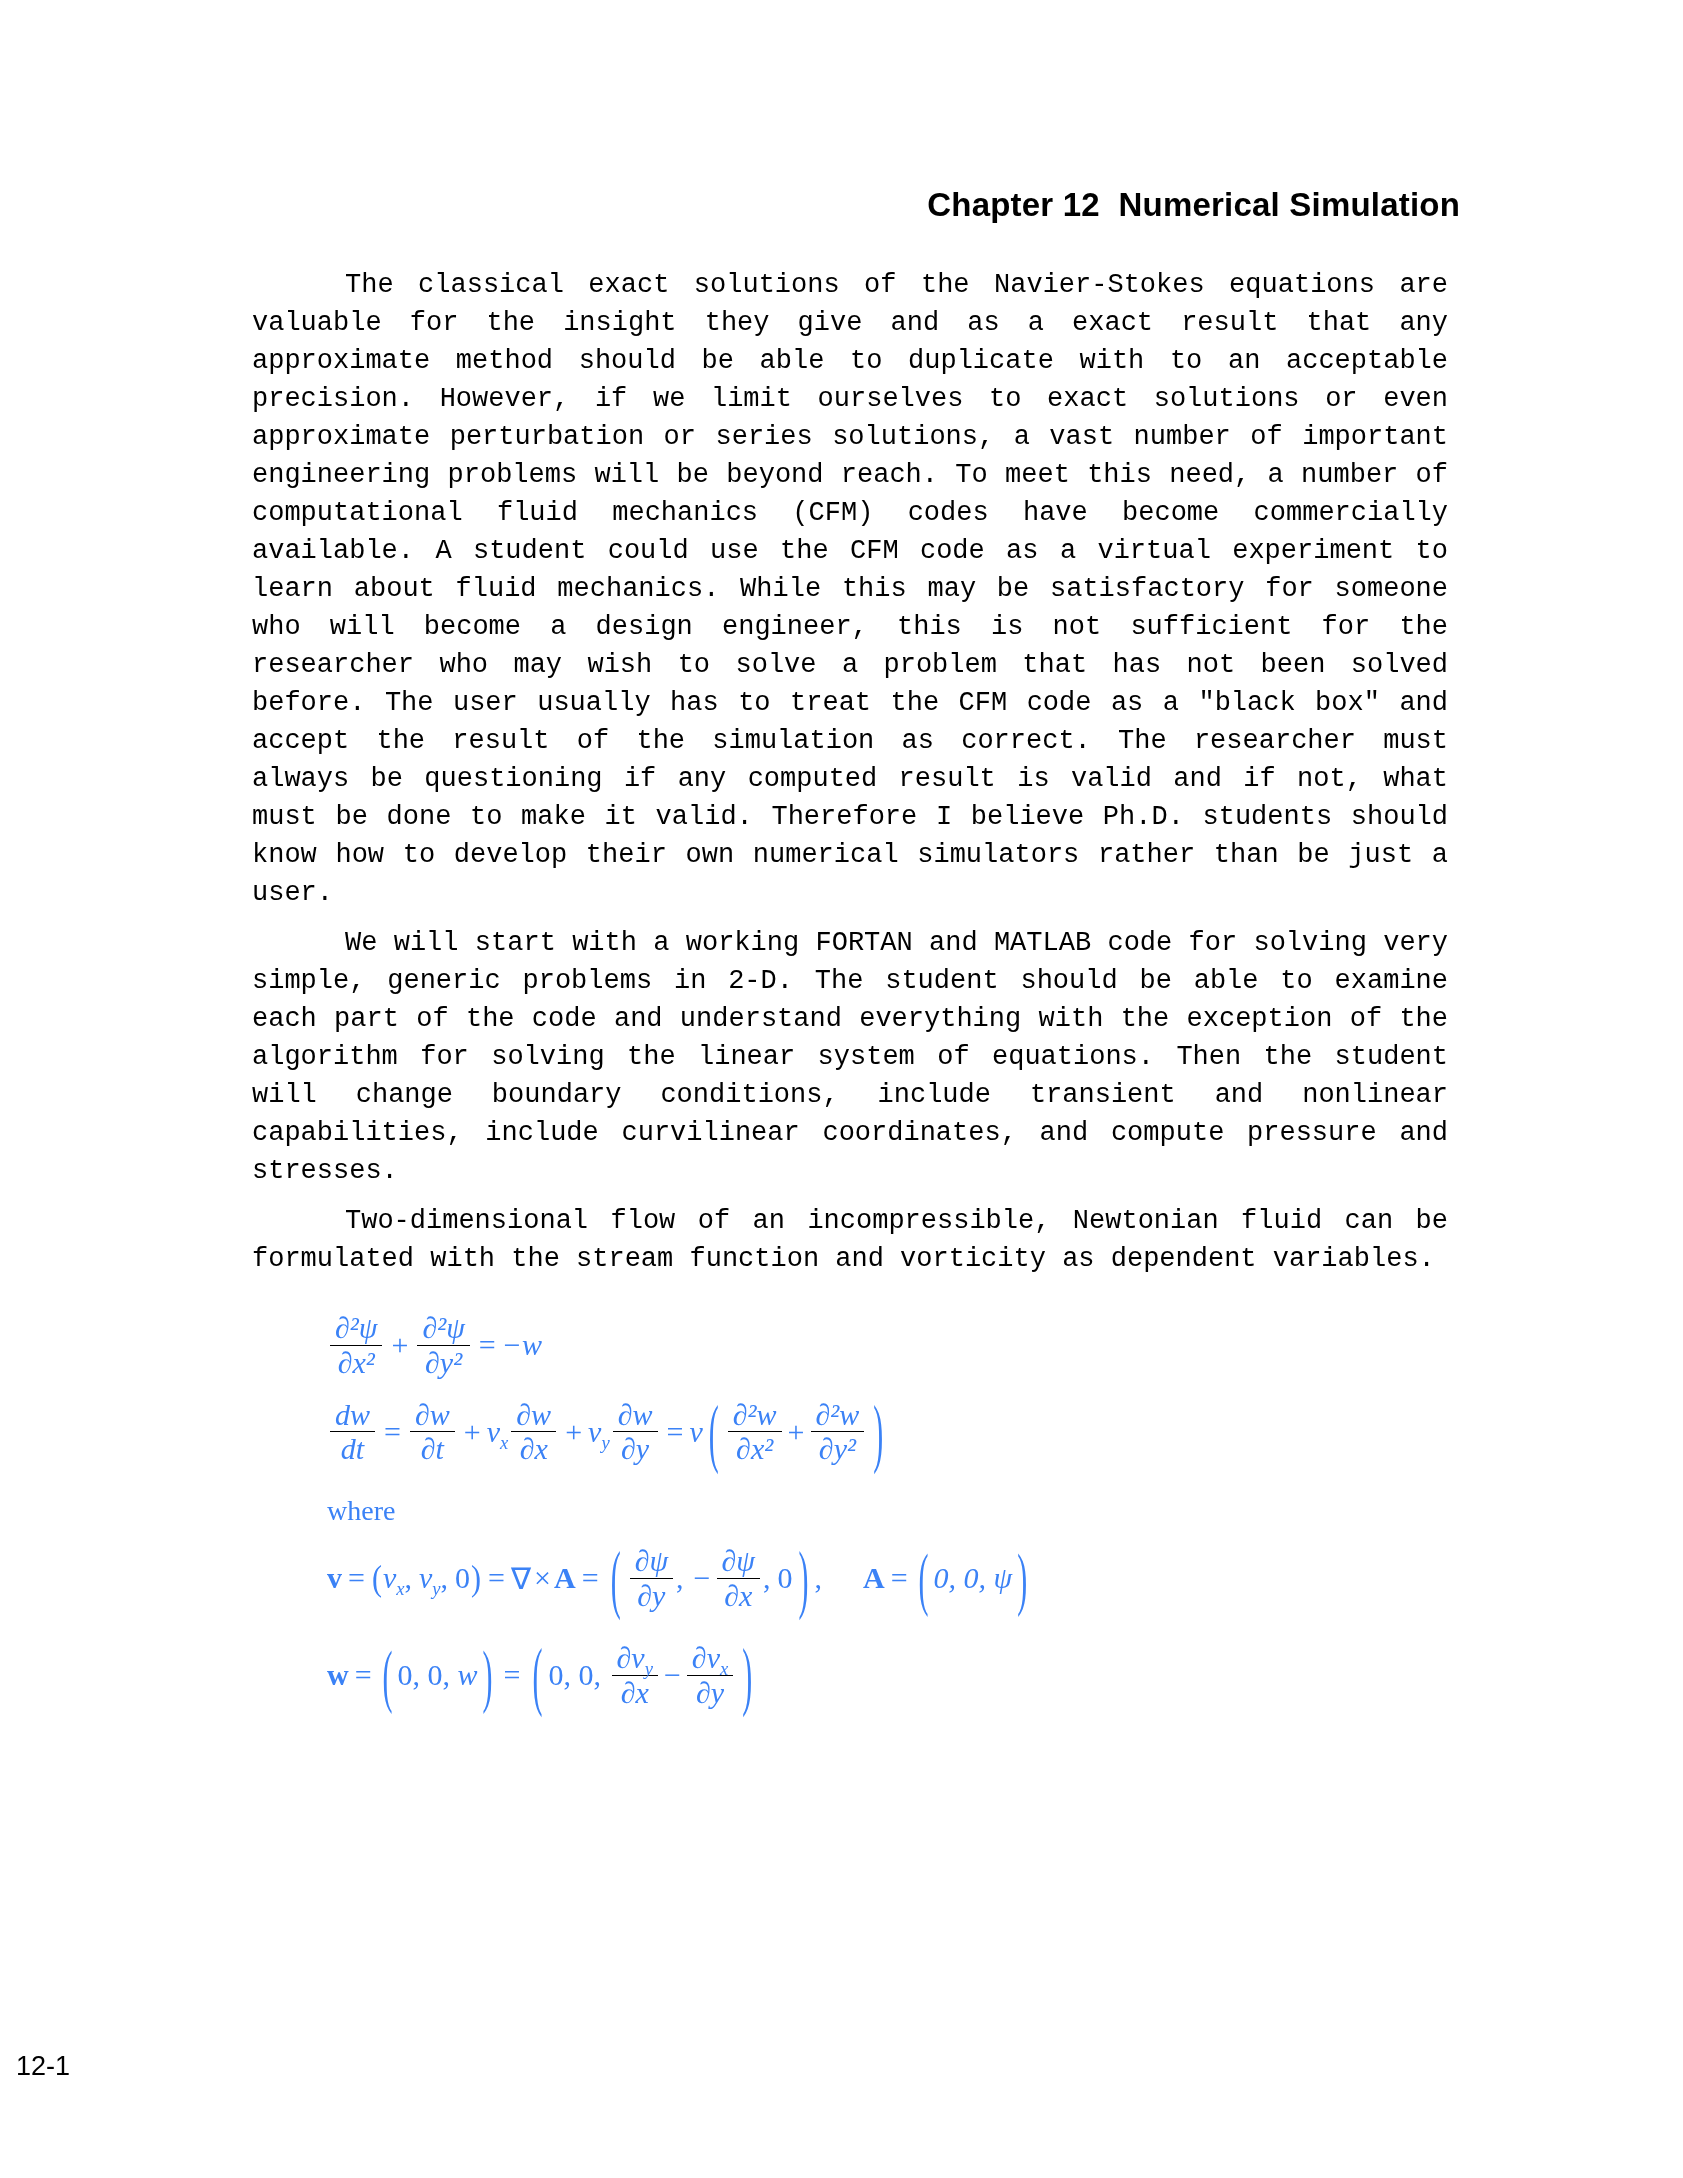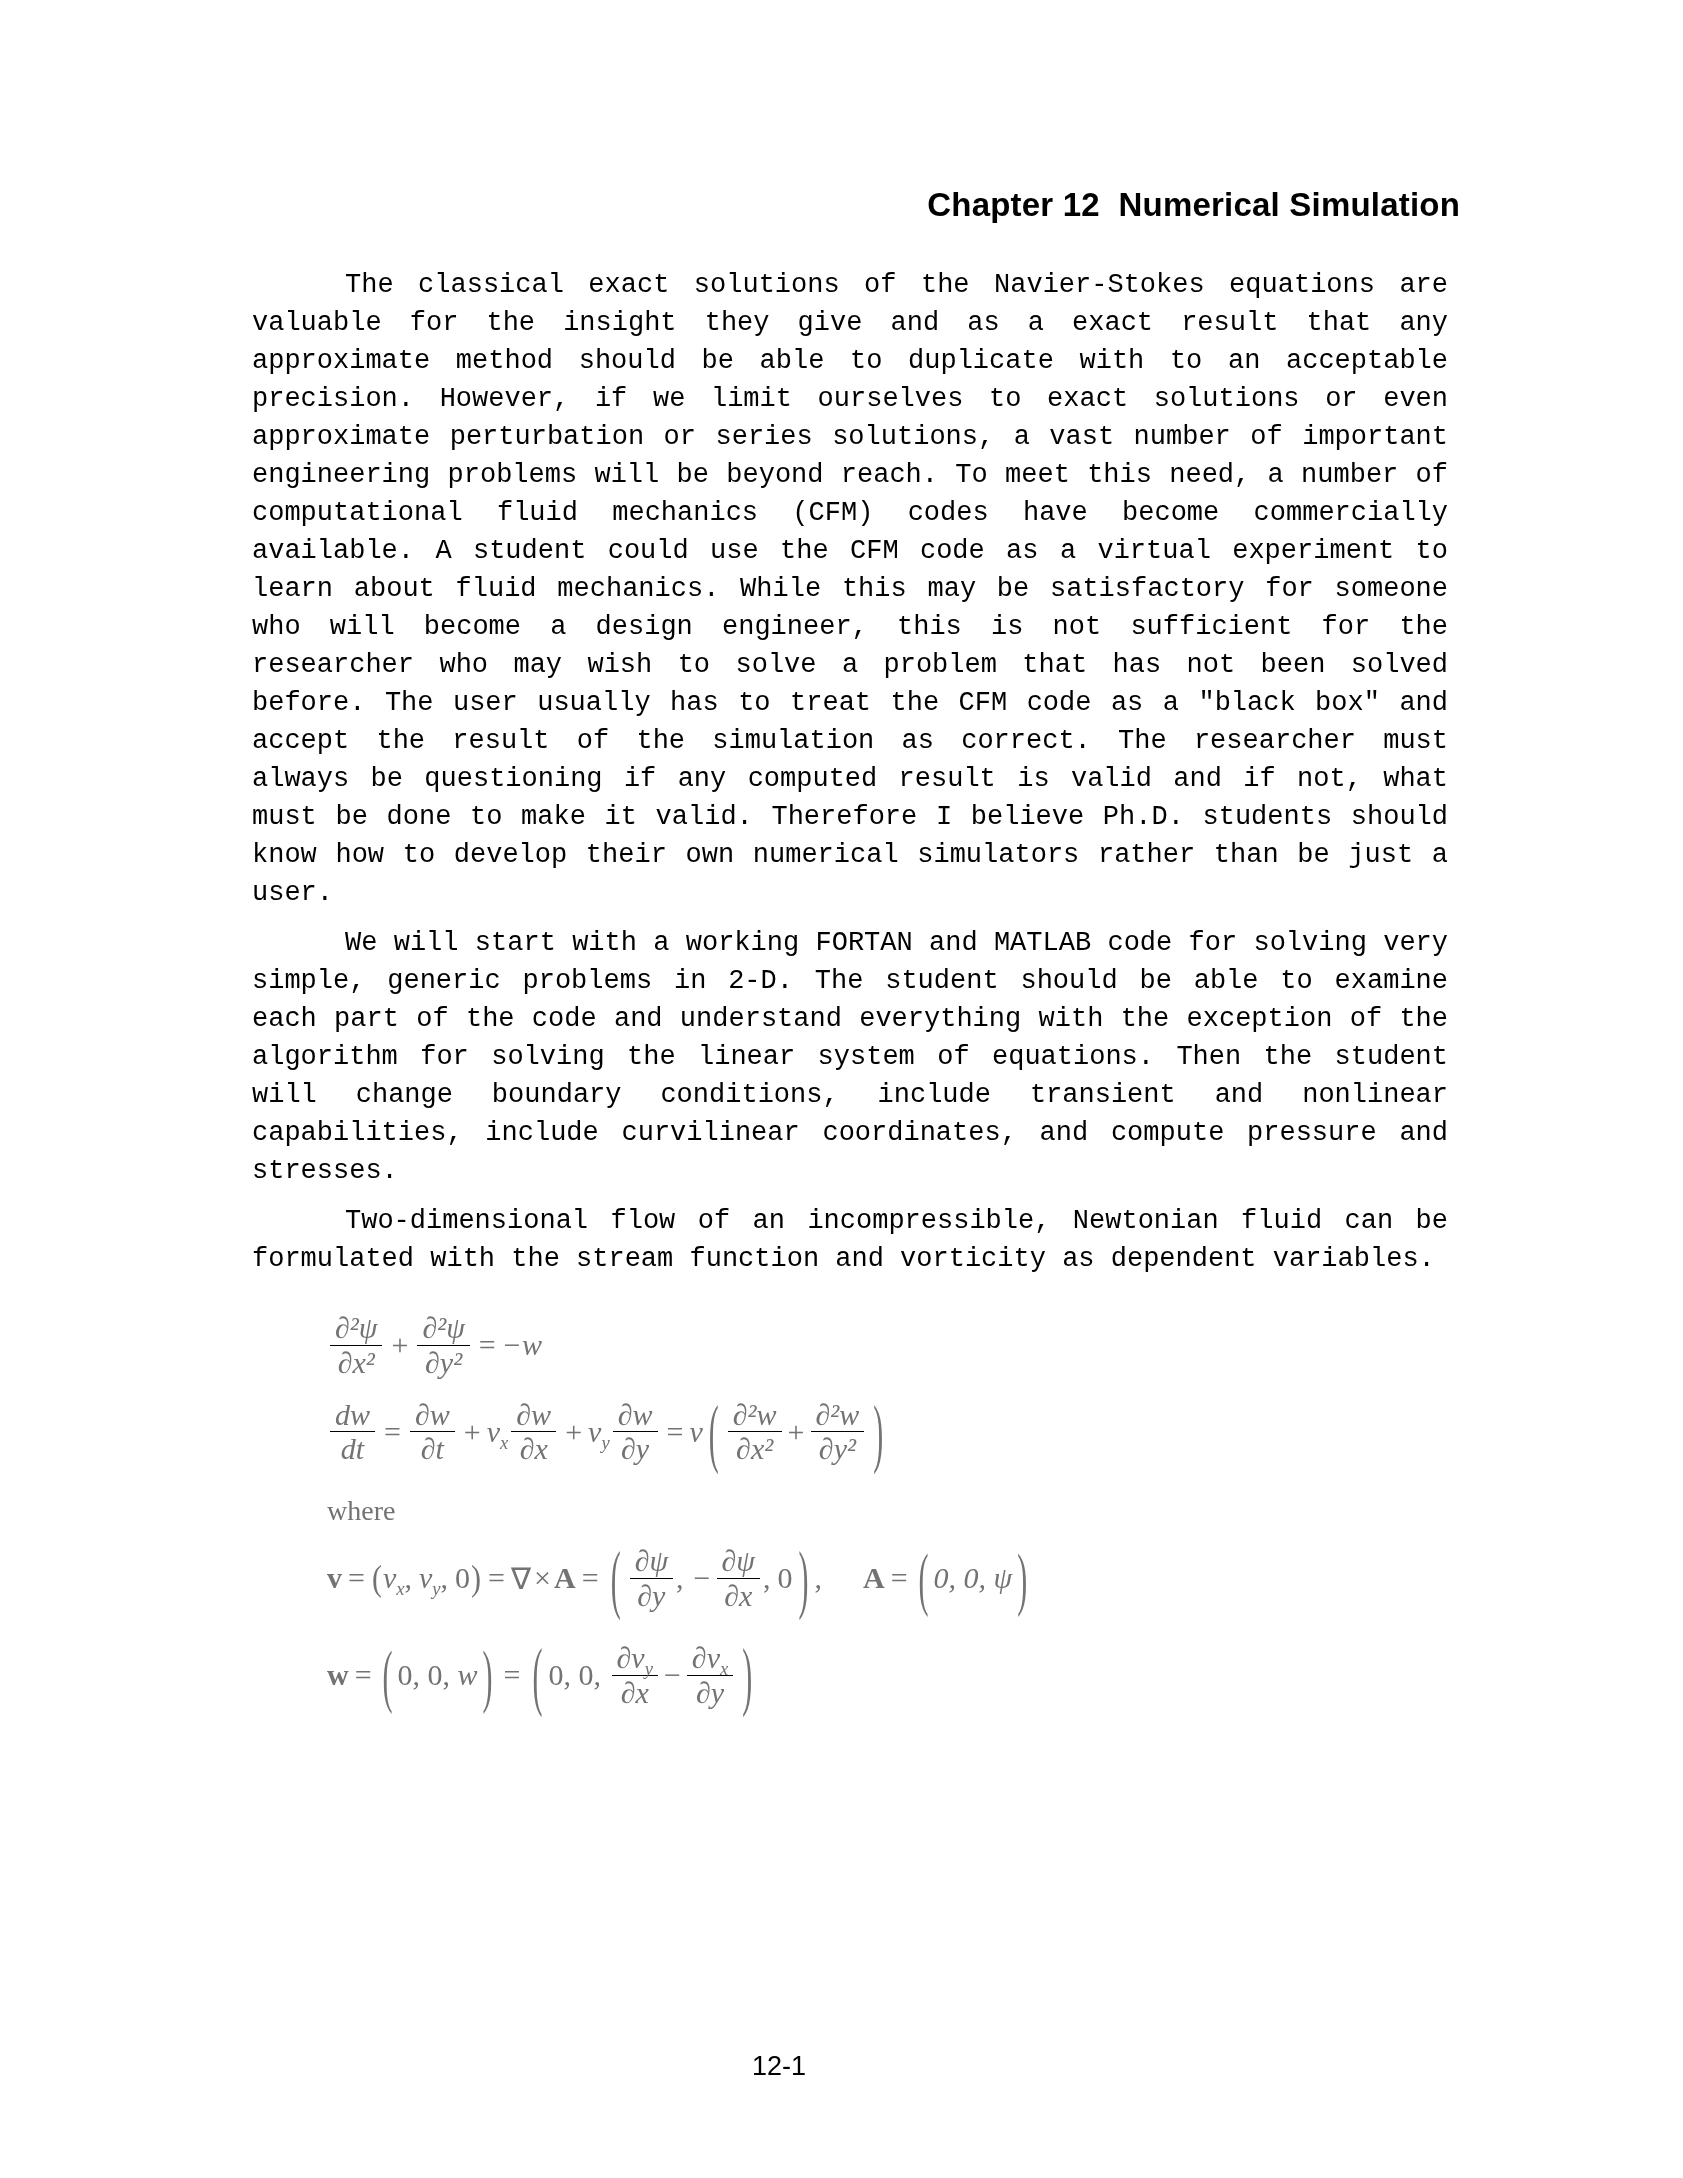--- a/index.html
+++ b/index.html
@@ -62,21 +62,21 @@
   }
   .para.indent { text-indent: 93px; }
   .para.tight  { margin-top: 0; }
   .spacer-md { height: 30px; }
 
   
   .math-block {
     font-family: "Liberation Serif", serif;
     margin: 34px 0 0 0;
     padding-left: 87px;
-    color: #737373;
+    color: #3b82f6;
   }
   .eqline {
     display: flex;
     align-items: center;
     font-size: 30px;
     margin-bottom: 20px;
     white-space: nowrap;
   }
   .eqline.where-line {
     font-size: 28px;
@@ -136,24 +136,24 @@
     font-style: normal;
     transform: scaleY(1.18);
     margin: 0 1px;
   }
 
   .spacer-eq { display: inline-block; width: 34px; }
 
   
   .page-number {
     position: absolute;
-    left: 4px;
+    left: 16px;
     top: 2051px;
     width: 1550px;
-    text-align: center;
+    text-align: left;
     font-family: "Liberation Sans", sans-serif;
     font-size: 27px;
   }
 </style>
 </head>
 <body>
 
 <div class="page">
 
   <div class="content">

